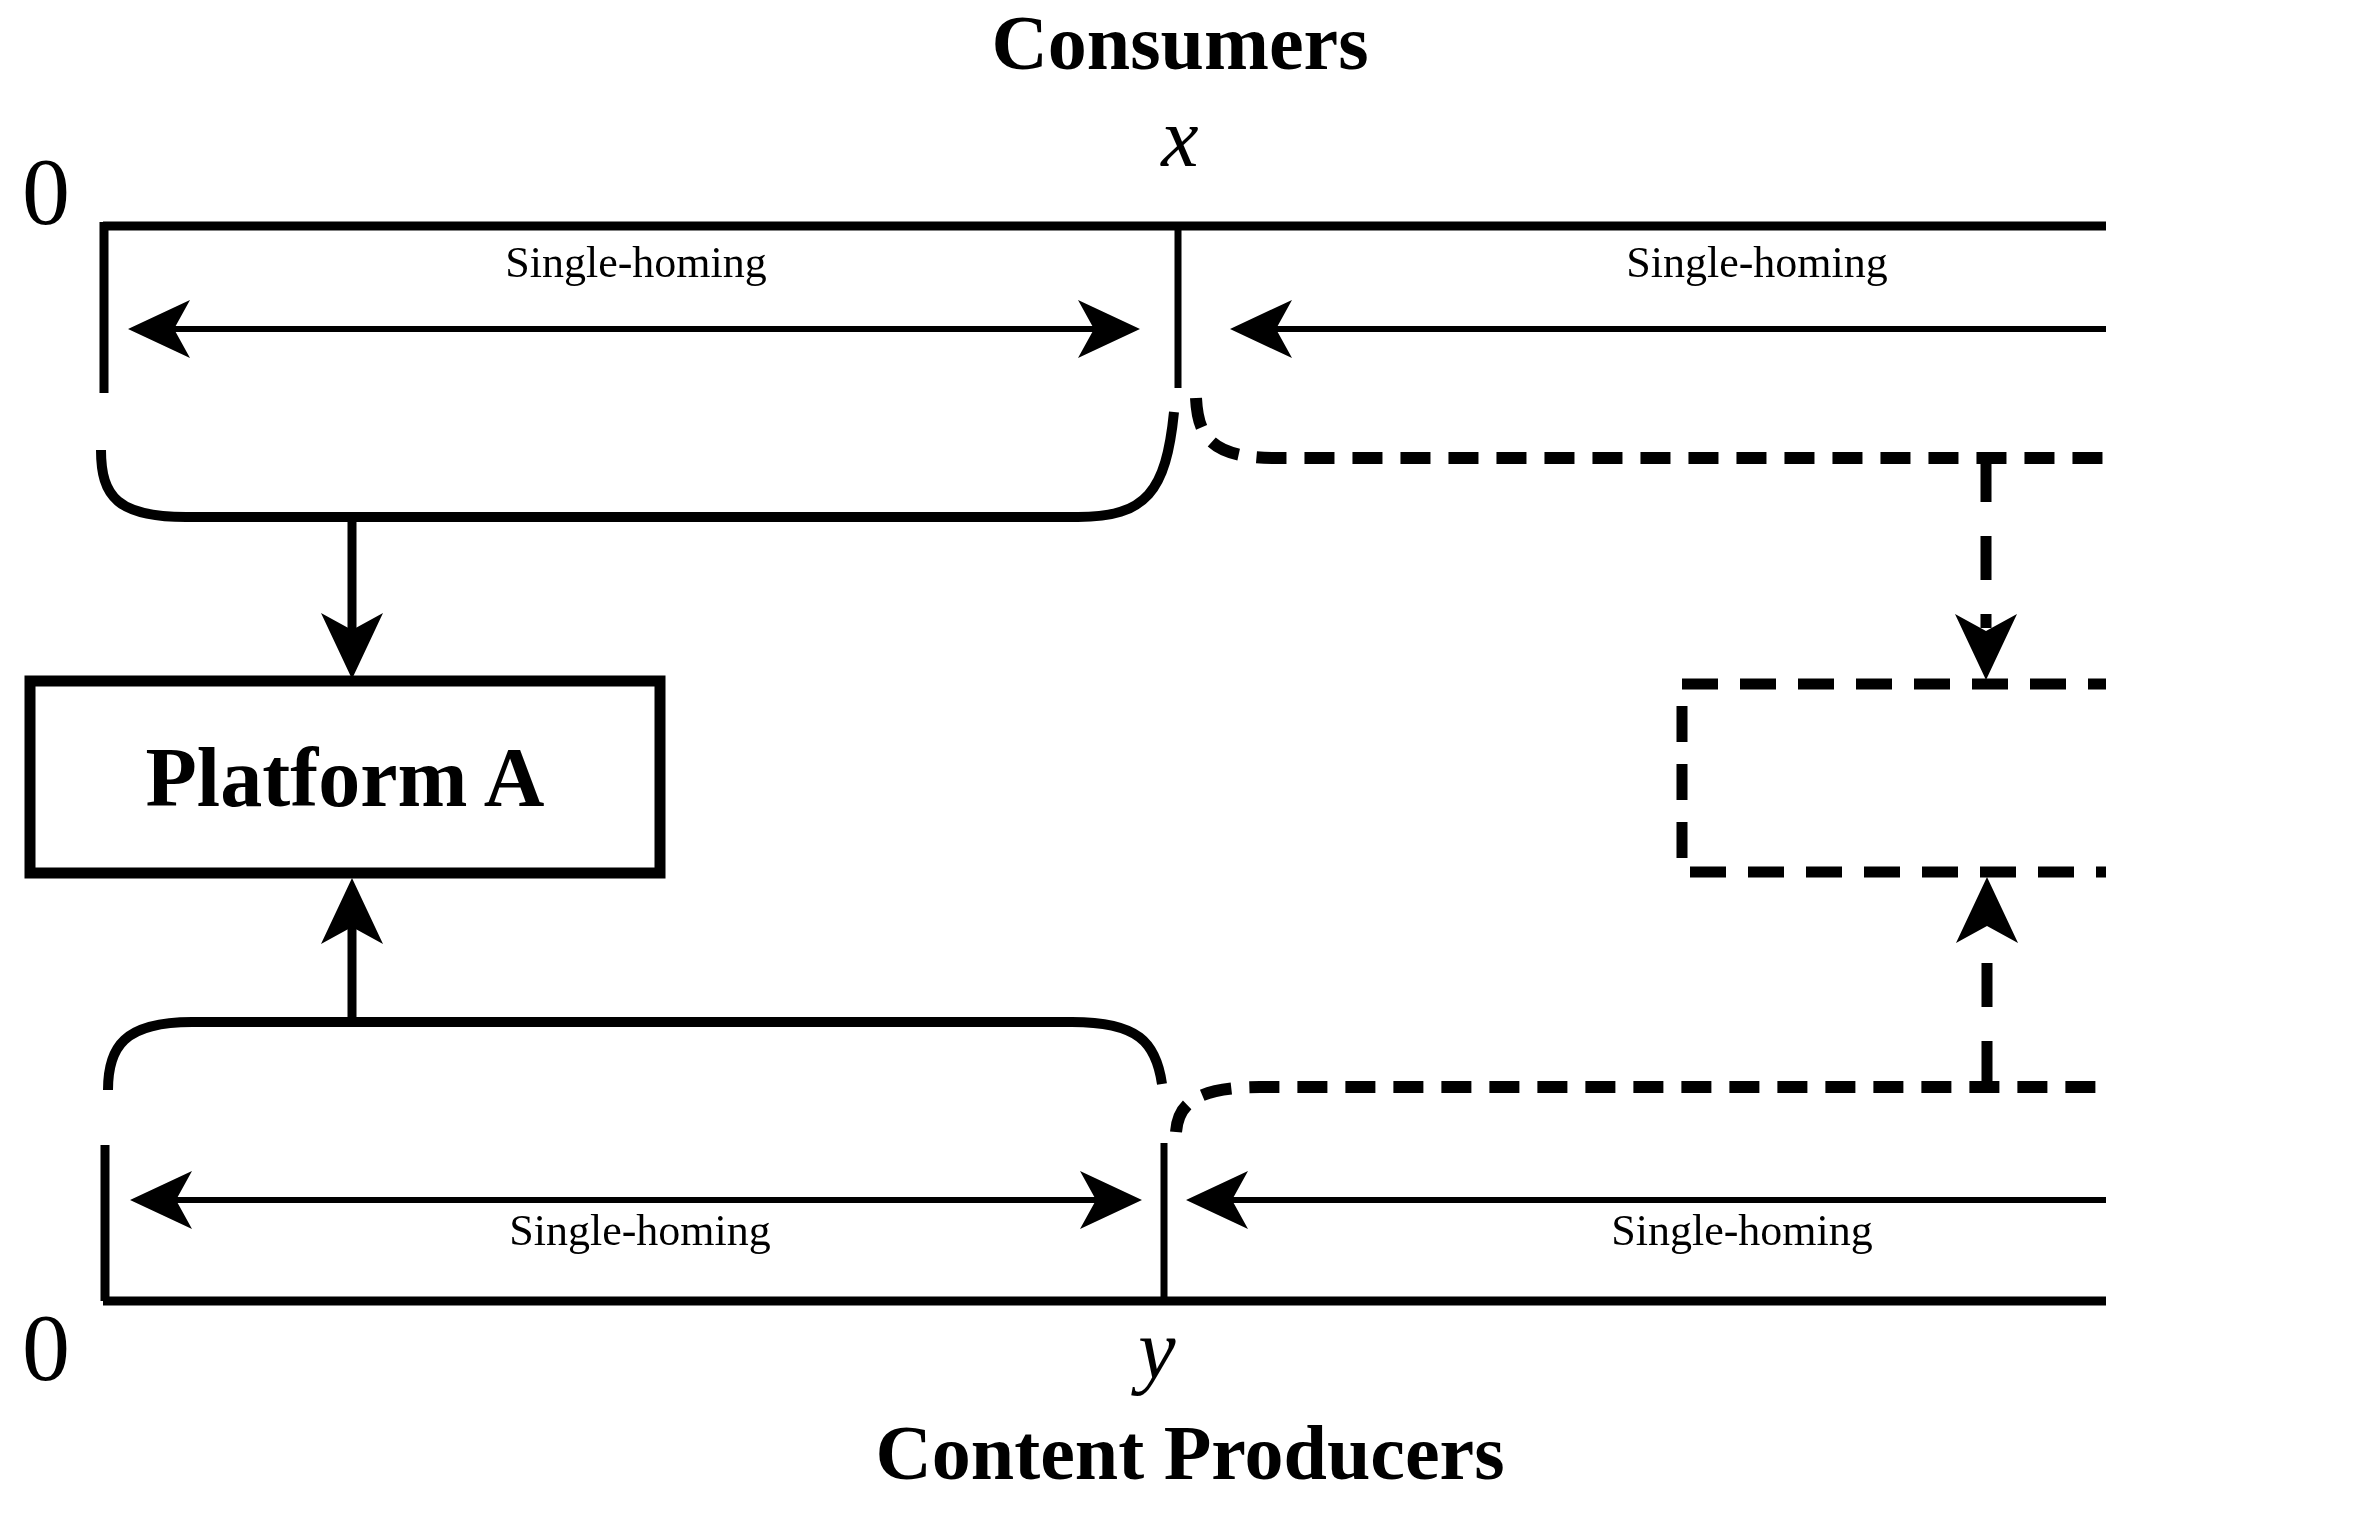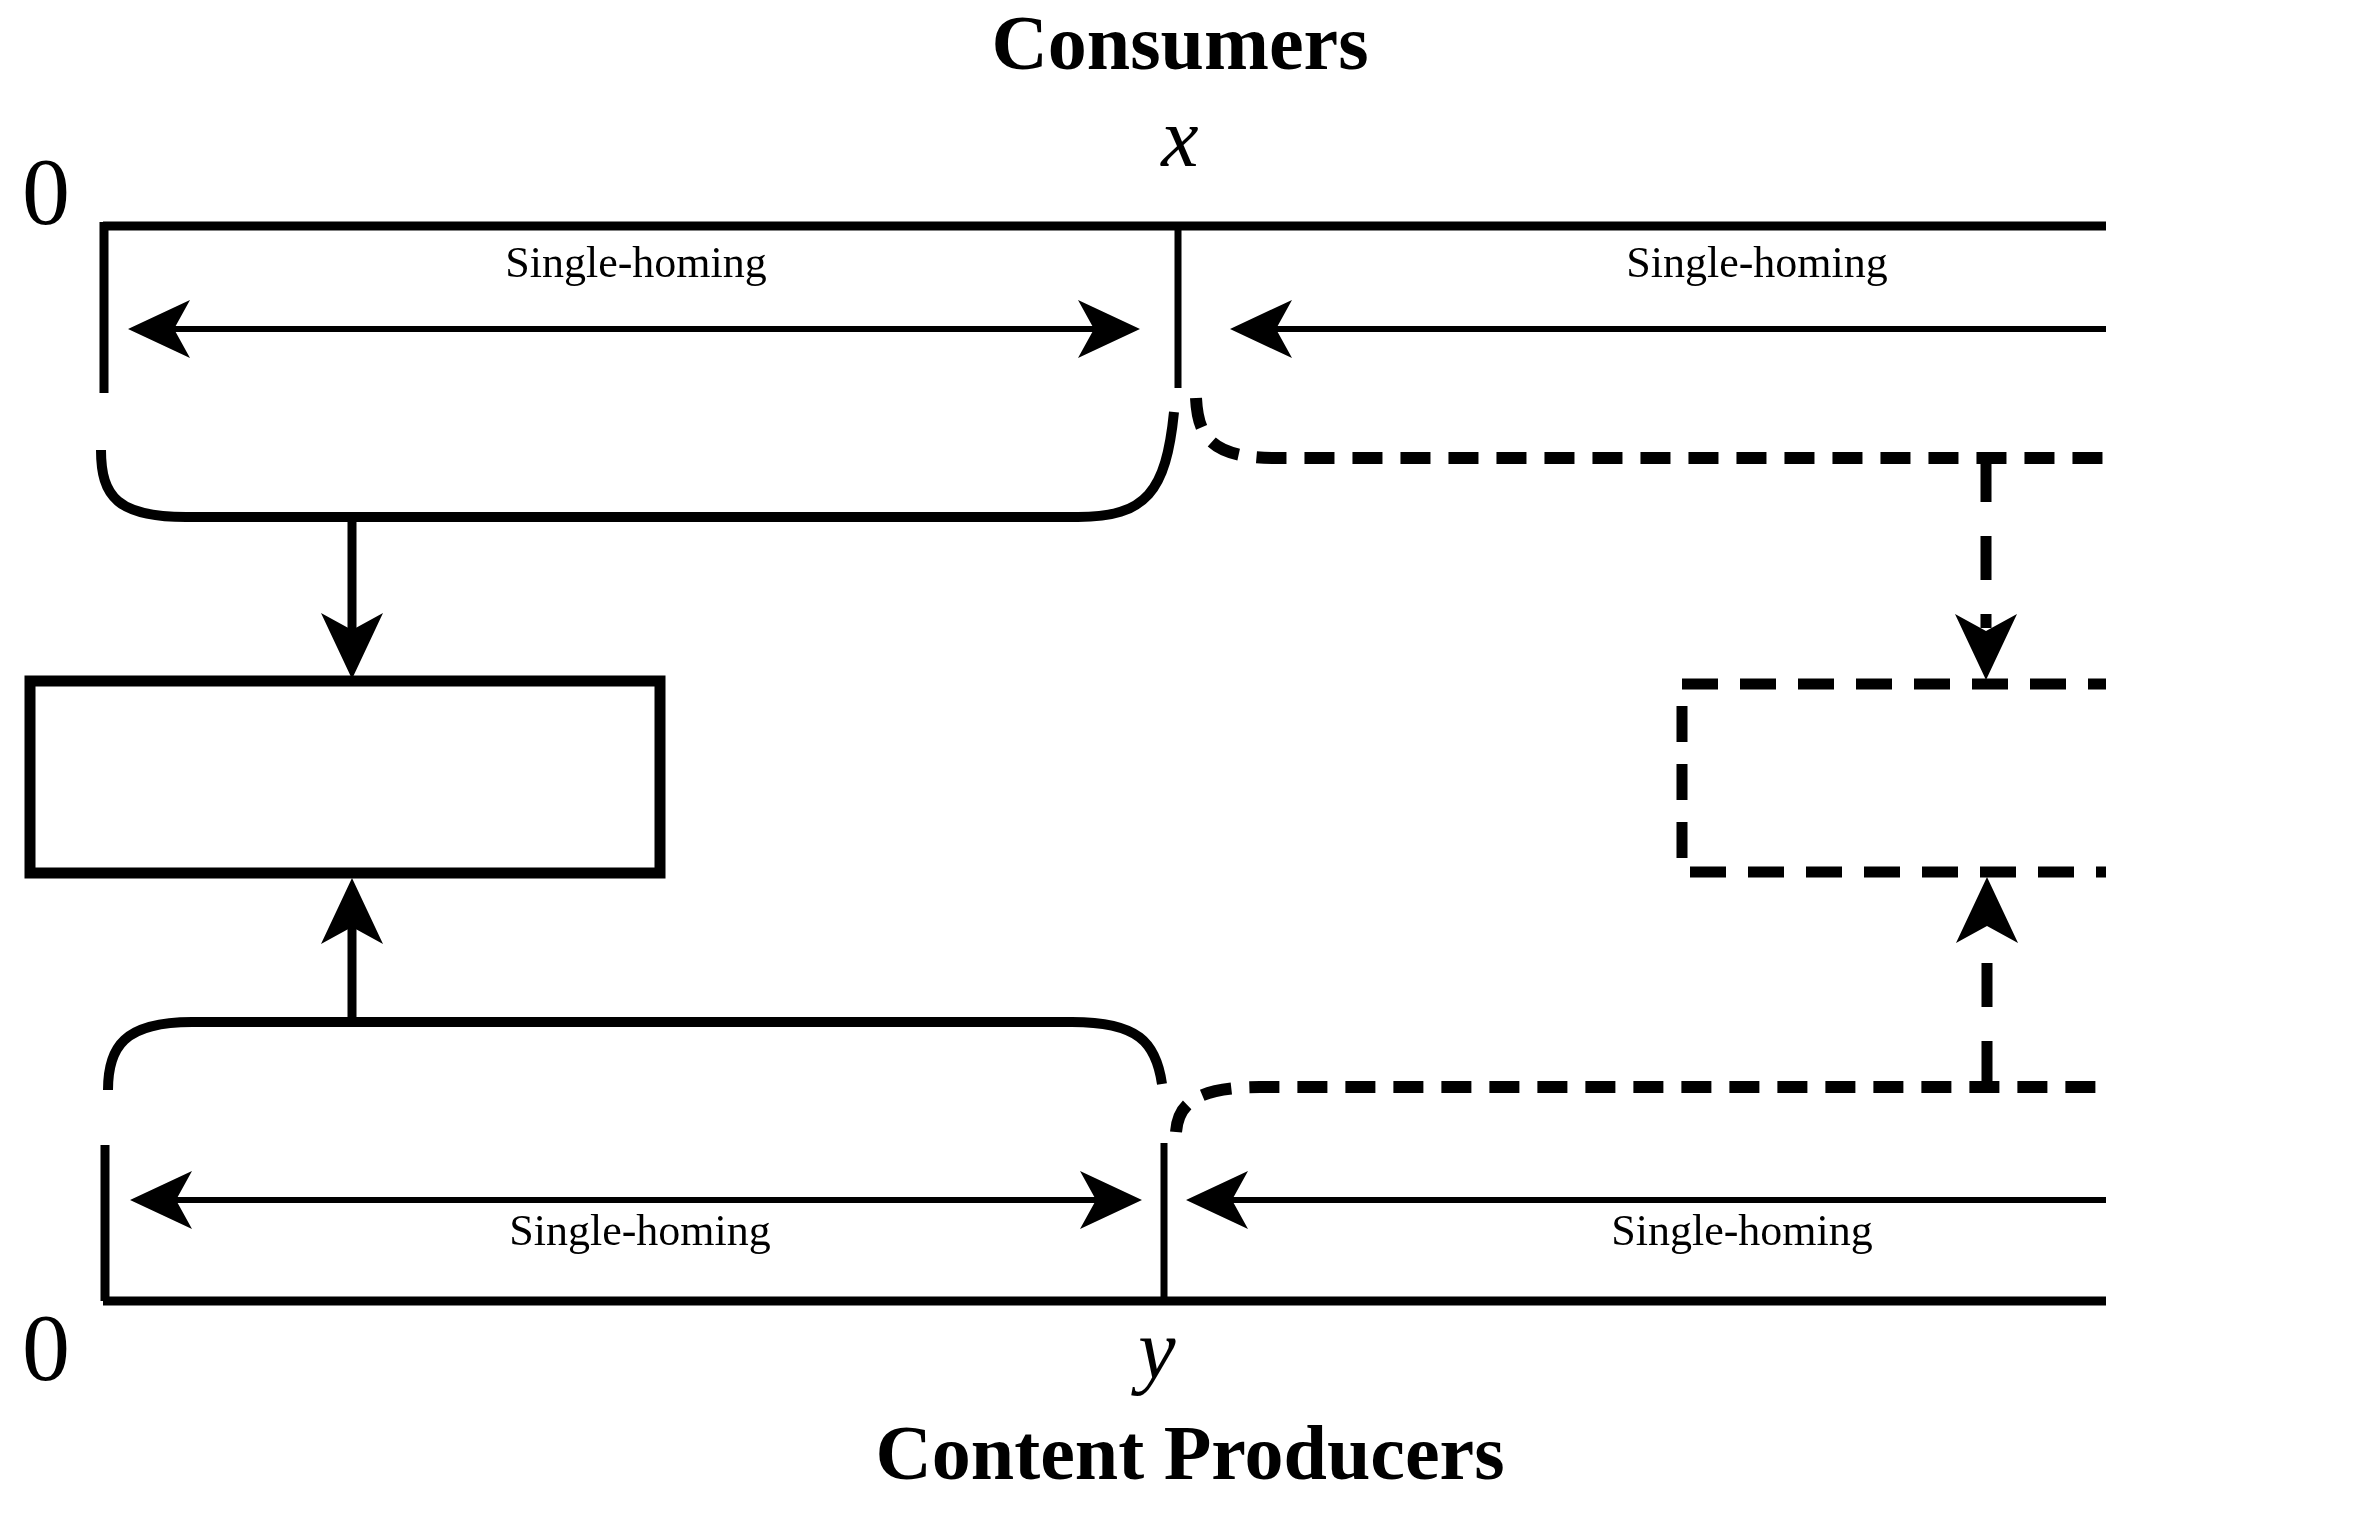--- a/index.html
+++ b/index.html
@@ -107,20 +107,21 @@
   <div class="lbl num" style="left:22px;top:142px;">0</div>
 
   <div class="lbl mathvar" style="left:1180px;top:94px;">x</div>
 
   <div class="lbl num" style="left:2290px;top:136px;">1</div>
 
   <div class="lbl seg" style="left:636px;top:240px;">Single-homing</div>
 
   <div class="lbl seg" style="left:1757px;top:240px;">Single-homing</div>
 
+  <div class="boxlbl" style="left:30px;top:681px;width:630px;height:192px;">Platform A</div>
 
 
   <div class="lbl seg" style="left:640px;top:1208px;">Single-homing</div>
 
   <div class="lbl seg" style="left:1742px;top:1208px;">Single-homing</div>
 
   <div class="lbl num" style="left:22px;top:1298px;">0</div>
 
   <div class="lbl mathvar" style="left:1157px;top:1306px;">y</div>
 

